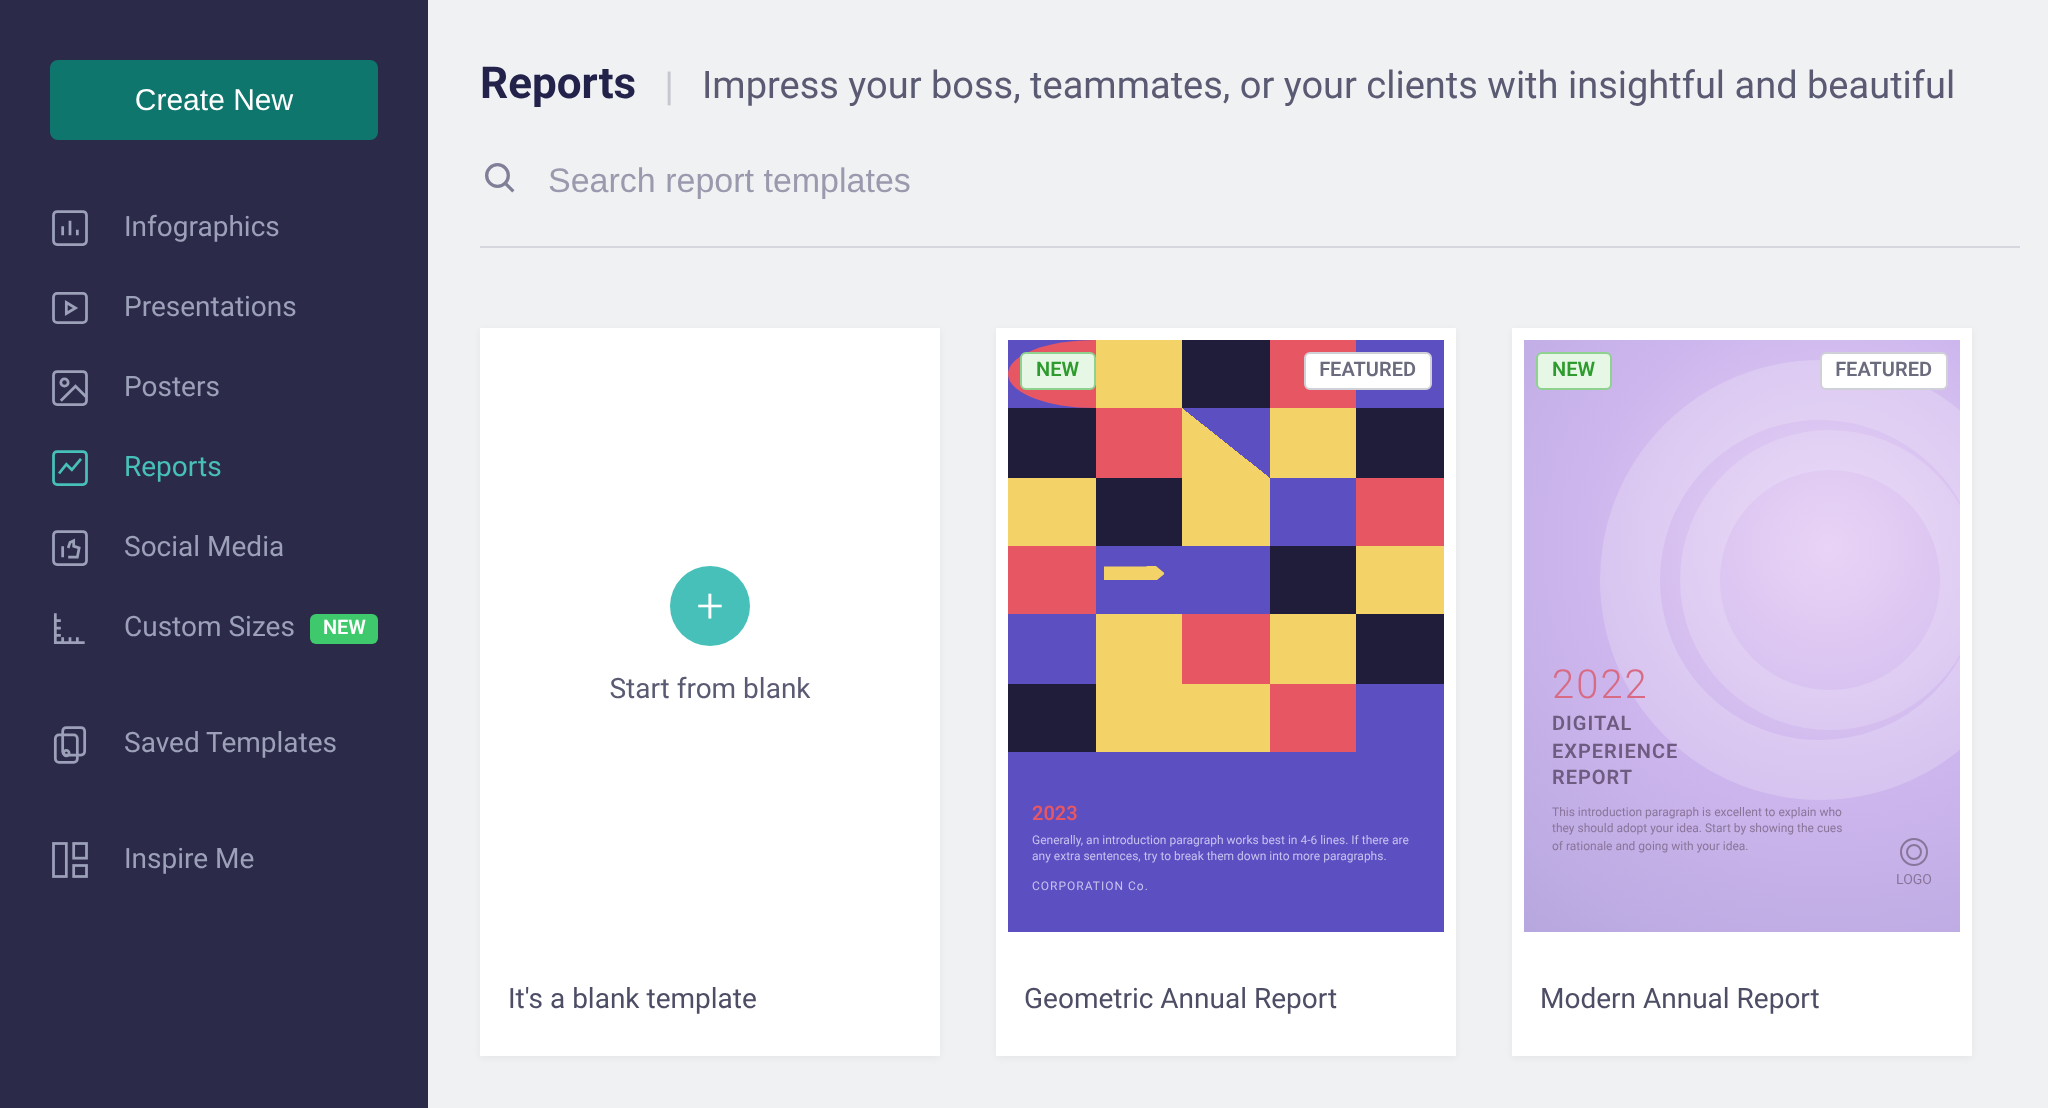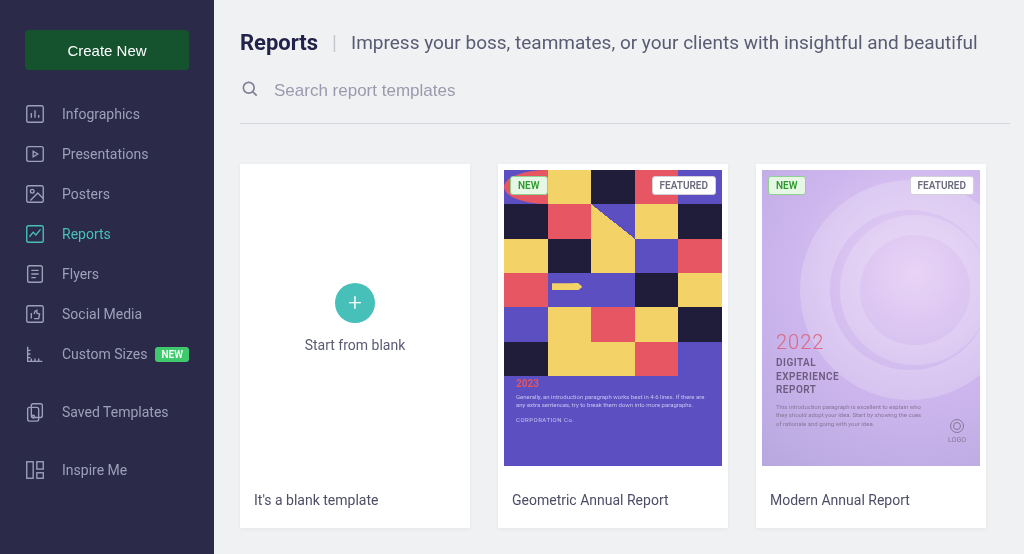--- a/index.html
+++ b/index.html
@@ -1,19 +1,19 @@
 <!DOCTYPE html>
 <html><head>
 <meta charset="utf-8">
 <style>
 * { box-sizing: border-box; margin: 0; padding: 0; }
 body { font-family: -apple-system, BlinkMacSystemFont, "Segoe UI", Roboto, sans-serif; background: #f0f1f3; width: 1024px; height: 554px; overflow: hidden; }
 .app { display: flex; height: 100%; }
 .sidebar { width: 214px; background: #2b2b49; padding: 30px 0 0 0; flex-shrink: 0; }
-.create-btn { display: block; margin: 0 auto 24px auto; width: 164px; height: 40px; background: #14532d; color: #fff; border: none; border-radius: 4px; font-size: 15px; font-weight: 500; cursor: pointer; }
+.create-btn { display: block; margin: 0 auto 24px auto; width: 164px; height: 40px; background: #0f766e; color: #fff; border: none; border-radius: 4px; font-size: 15px; font-weight: 500; cursor: pointer; }
 .nav-list { list-style: none; }
 .nav-item { display: flex; align-items: center; padding: 9px 0 9px 24px; color: #9da0b9; font-size: 14px; cursor: pointer; }
 .nav-item.active { color: #47c0b9; }
 .nav-item .icon { width: 22px; height: 22px; margin-right: 16px; flex-shrink: 0; }
 .nav-item svg { stroke: currentColor; fill: none; stroke-width: 1.5; }
 .new-badge { background: #3ec96c; color: #fff; font-size: 10px; font-weight: 600; padding: 2px 6px; border-radius: 3px; margin-left: 8px; }
 .nav-sep { height: 18px; }
 
 .main { flex: 1; padding: 30px 0 0 26px; overflow: hidden; }
 .header { display: flex; align-items: center; margin-bottom: 24px; }
@@ -39,21 +39,21 @@
 .badge-featured { right: 12px; background: #fff; color: #6b6b7e; border-color: #d0d0d8; }
 
 .card-title { padding: 20px 14px; font-size: 14px; color: #4d4d66; }
 
 
 .geo-bg { position: absolute; inset: 6px; display: grid; grid-template-columns: repeat(5,1fr); grid-template-rows: repeat(6,1fr) 90px; }
 .geo-bg .sq { background: #5b4fc2; }
 .geo-bg .r1 { background: #e65763; }
 .geo-bg .y1 { background: #f3d268; }
 .geo-bg .d1 { background: #1f1d3a; }
-.geo-bottom { grid-column: 1/6; grid-row: 7/8; background: #5b4fc2; padding: 2px 12px; }
+.geo-bottom { grid-column: 1/6; grid-row: 7/8; background: #5b4fc2; padding: 26px 12px; }
 .geo-year { color: #e65763; font-size: 10px; font-weight: 600; }
 .geo-title { color: #f3d268; font-size: 14px; font-weight: 700; line-height: 1.25; margin-top: 2px; }
 .geo-desc { color: #c8c1ef; font-size: 6px; line-height: 1.4; margin-top: 4px; }
 .geo-corp { color: #c8c1ef; font-size: 6px; margin-top: 6px; letter-spacing: 0.5px; }
 
 
 .modern-bg { position: absolute; inset: 6px; background: radial-gradient(circle at 70% 35%, #e9d4f6, #cdb6ed, #b7a7df); }
 .modern-ring { position: absolute; right: -40px; top: 10px; width: 220px; height: 220px; border-radius: 50%; border: 30px solid rgba(255,255,255,0.2); }
 .modern-ring2 { position: absolute; right: -10px; top: 45px; width: 150px; height: 150px; border-radius: 50%; border: 20px solid rgba(255,255,255,0.18); }
 .modern-text { position: absolute; left: 14px; bottom: 38px; }
@@ -112,29 +112,20 @@
       <li class="nav-item active">
         <span class="icon">
           <svg viewBox="0 0 24 24">
               <rect x="3" y="3" width="18" height="18" rx="2"></rect>
               <path d="M6 15l4-5 3 3 5-6"></path>
             </svg>
         </span>
         <span>Reports</span>
       </li>
 
-      <li class="nav-item">
-        <span class="icon">
-          <svg viewBox="0 0 24 24">
-              <rect x="4" y="3" width="16" height="18" rx="2"></rect>
-              <path d="M8 8h8M8 12h8M8 16h5"></path>
-            </svg>
-        </span>
-        <span>Flyers</span>
-      </li>
 
       <li class="nav-item">
         <span class="icon">
           <svg viewBox="0 0 24 24">
               <rect x="3" y="3" width="18" height="18" rx="2"></rect>
               <path d="M8 11v6M11 17h5l1-5-3-1V8l-2 1-1 3"></path>
             </svg>
         </span>
         <span>Social Media</span>
       </li>

